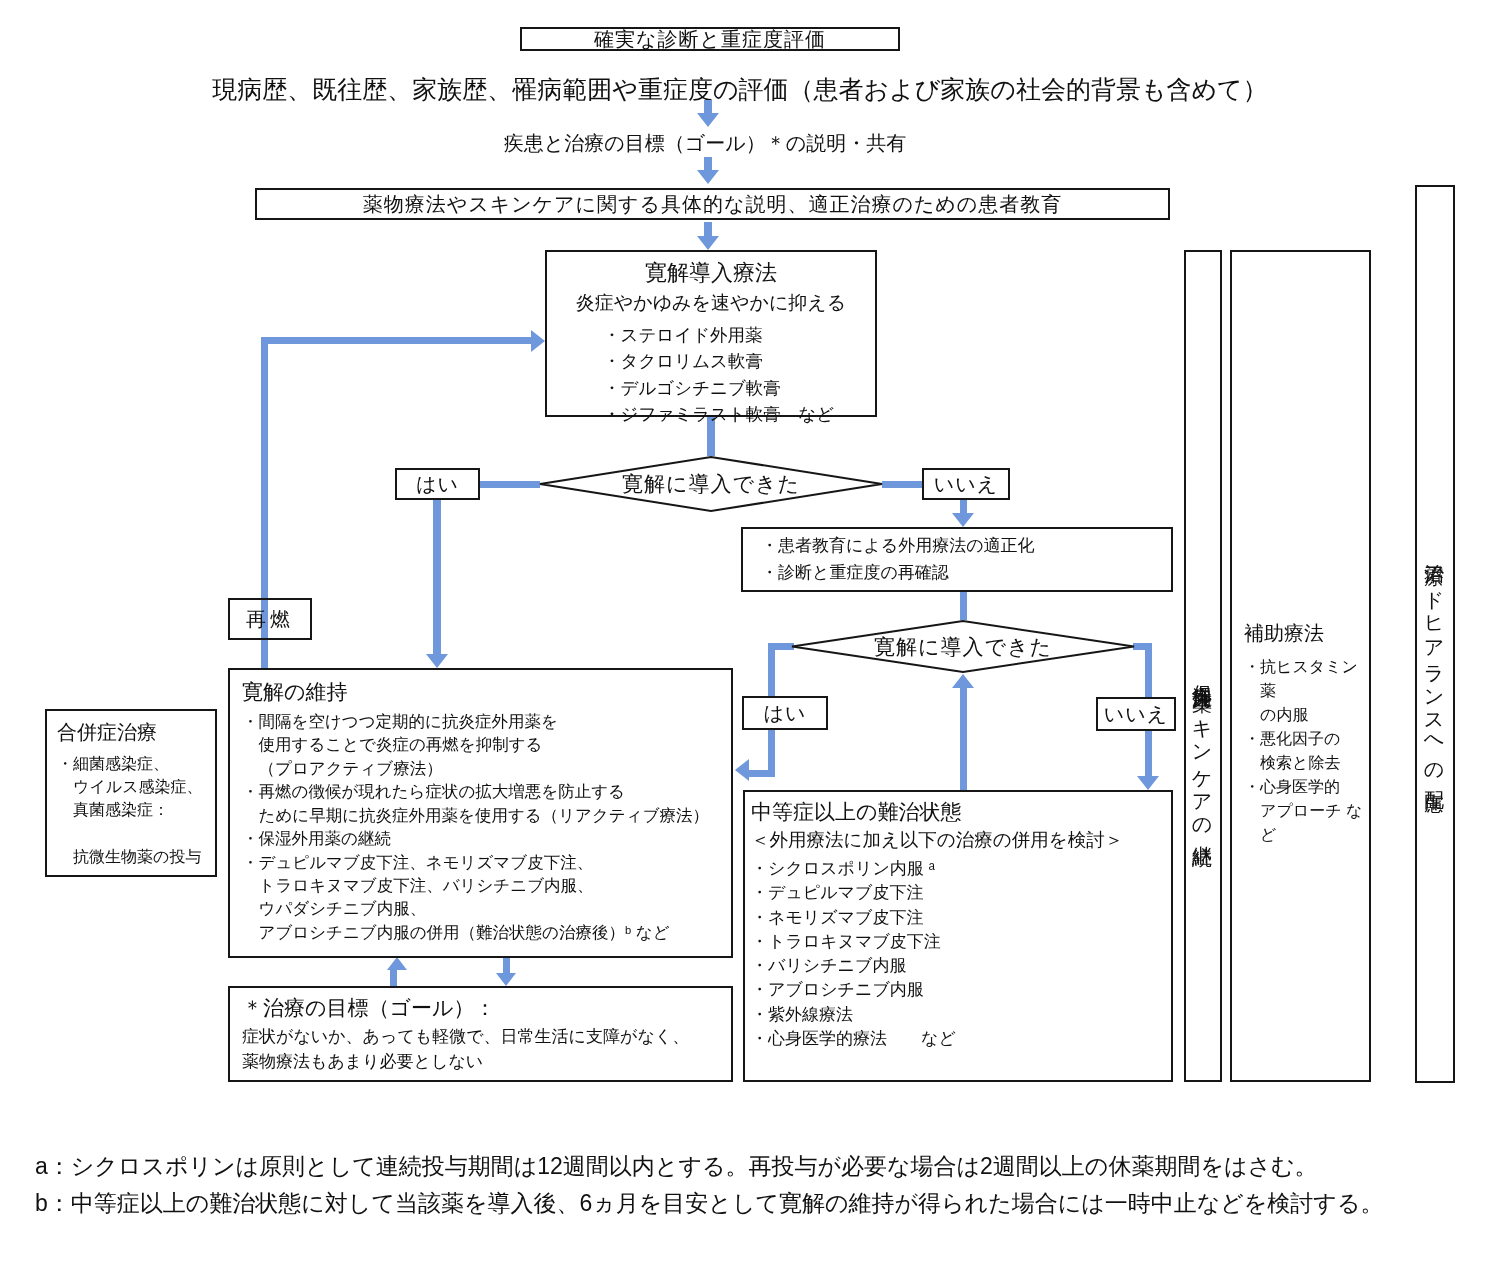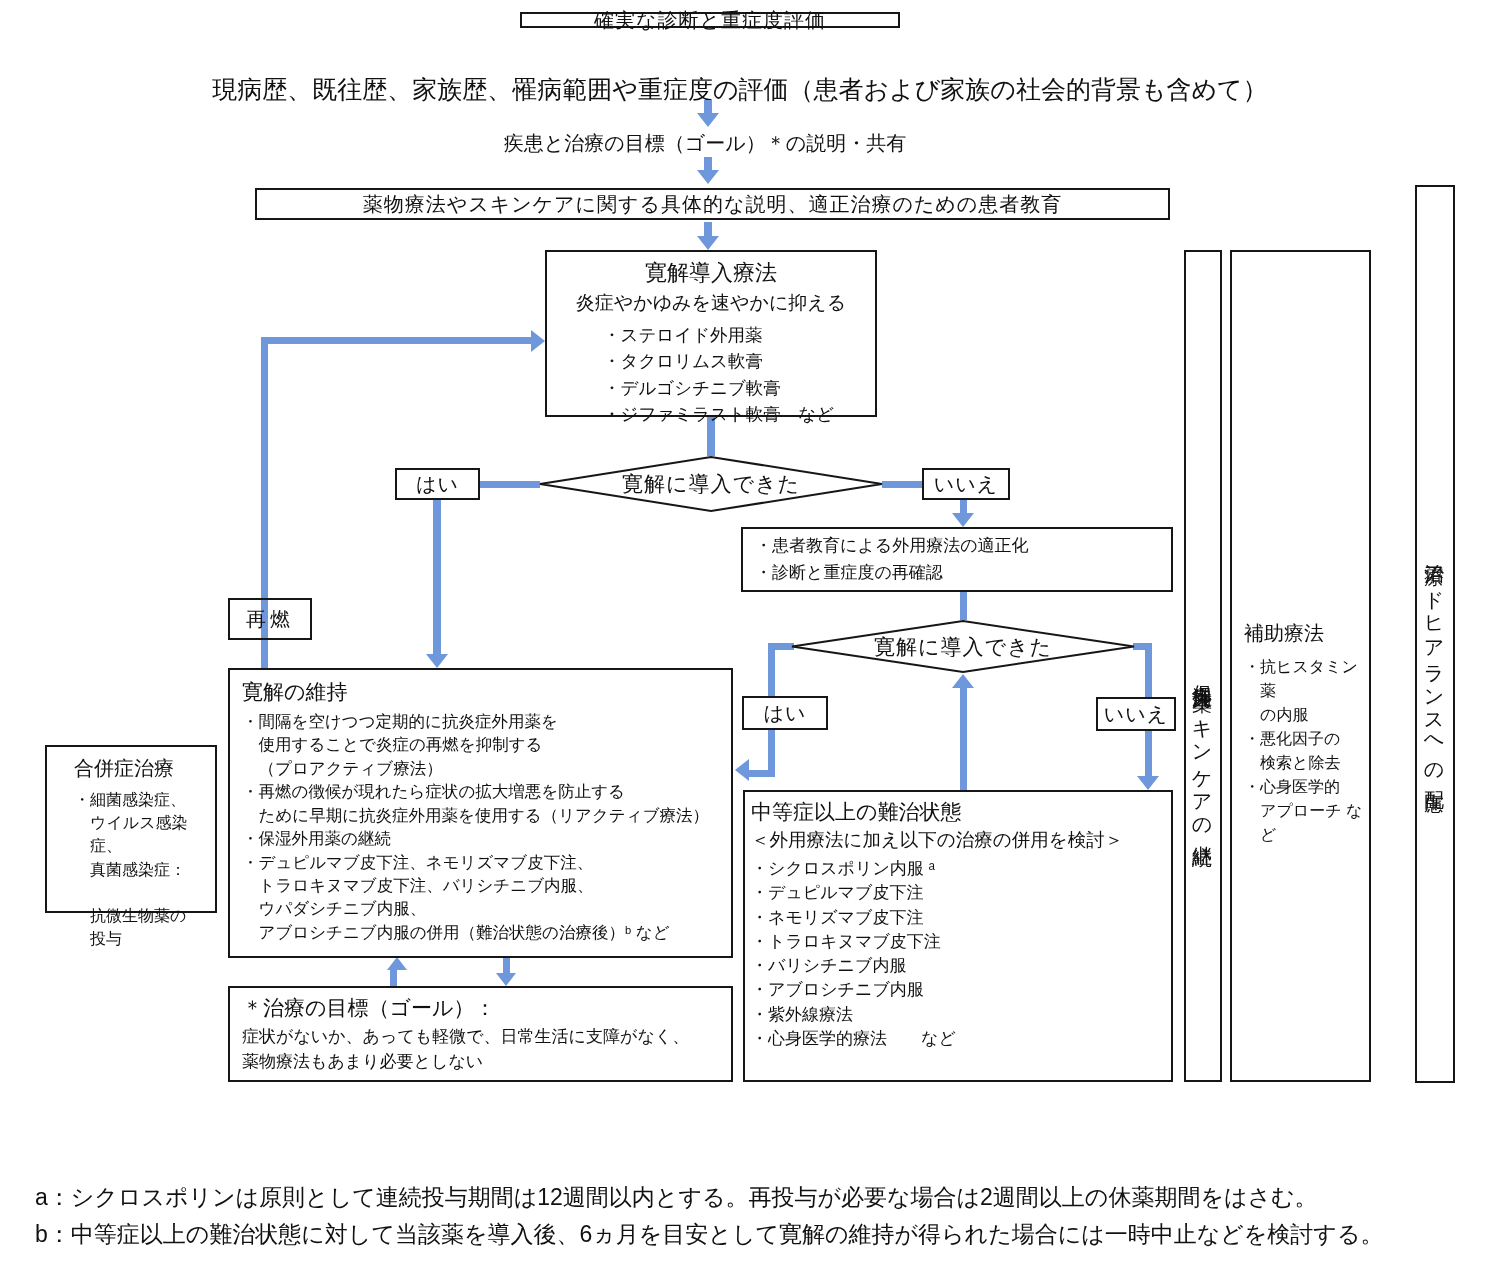--- a/index.html
+++ b/index.html
@@ -28,21 +28,21 @@
   .title{font-size:21px;}
   .pre{white-space:pre-line;}
   ul.blist{list-style:none;margin:0;padding:0;}
   ul.blist li{white-space:pre-line;padding-left:1em;text-indent:-1em;}
 
   .diamond{position:absolute;z-index:2;}
   .diamond svg{position:absolute;left:0;top:0;}
   .diamond .q{position:absolute;inset:0;display:flex;align-items:center;justify-content:center;font-size:21px;letter-spacing:1px;}
 
   
-  #t-box1{left:520px;top:12px;width:380px;height:16px;font-size:20px;letter-spacing:1px;}
+  #t-box1{left:520px;top:27px;width:380px;height:24px;font-size:20px;letter-spacing:1px;}
   #t-line1{left:0px;top:73px;width:1424px;text-align:center;position:absolute;font-size:25px;margin-left:28px;}
   #a1s{left:704px;top:100px;width:8px;height:15px;}  #a1h{left:697px;top:113px;}
   #t-line2{left:0px;top:130px;width:1410px;text-align:center;position:absolute;font-size:20px;}
   #a2s{left:704px;top:157px;width:8px;height:15px;}  #a2h{left:697px;top:170px;}
   #t-box2{left:255px;top:188px;width:915px;height:32px;font-size:20px;letter-spacing:1px;}
   #a3s{left:704px;top:222px;width:8px;height:16px;}  #a3h{left:697px;top:236px;}
 
   
   #induction{left:545px;top:250px;width:332px;height:167px;padding-top:6px;}
   #induction .title{text-align:center;font-size:22px;}
@@ -52,21 +52,21 @@
 
   
   #dia1{left:538px;top:455px;width:346px;height:58px;}
   #yes1{left:395px;top:468px;width:85px;height:32px;}
   #h-yes1{left:480px;top:481px;width:60px;height:7px;}
   #no1{left:922px;top:468px;width:88px;height:32px;}
   #h-no1{left:882px;top:481px;width:42px;height:7px;}
   #a-no1s{left:960px;top:500px;width:7px;height:14px;} #a-no1h{left:952px;top:513px;}
 
   
-  #optbox{left:741px;top:527px;width:432px;height:65px;display:flex;flex-direction:column;justify-content:center;padding-left:12px;}
+  #optbox{left:741px;top:527px;width:432px;height:65px;display:flex;flex-direction:column;justify-content:center;padding-left:18px;}
   #optbox li{font-size:17px;line-height:1.55;}
   #c-opt{left:960px;top:592px;width:7px;height:28px;}
 
   
   #dia2{left:790px;top:619px;width:346px;height:55px;}
   #pl-h1{left:768px;top:643px;width:26px;height:7px;}
   #pl-v{left:768px;top:643px;width:7px;height:134px;}
   #pl-h2{left:749px;top:770px;width:26px;height:7px;}
   #pl-head{left:735px;top:759px;}
   #yes2{left:742px;top:696px;width:86px;height:34px;}
@@ -82,21 +82,21 @@
   #loop-head{left:531px;top:330px;}
   #relapse{left:228px;top:598px;width:84px;height:42px;letter-spacing:4px;}
   #a-yes1s{left:433px;top:500px;width:8px;height:154px;} #a-yes1h{left:426px;top:654px;}
 
   
   #maint{left:228px;top:668px;width:505px;height:290px;padding:8px 12px;}
   #maint .title{margin-bottom:4px;}
   #maint ul{font-size:16.5px;line-height:1.42;}
 
   
-  #comp{left:45px;top:745px;width:172px;height:168px;padding:8px 27px;}
+  #comp{left:45px;top:709px;width:172px;height:168px;padding:8px 10px;}
   #comp .title{font-size:20px;margin-bottom:6px;}
   #comp .body{font-size:16px;line-height:1.45;padding-left:1em;text-indent:-1em;}
 
   
   #g-up-h{left:387px;top:957px;} #g-up-s{left:390px;top:968px;width:7px;height:18px;}
   #g-dn-s{left:503px;top:958px;width:7px;height:16px;} #g-dn-h{left:496px;top:973px;}
   #goal{left:228px;top:986px;width:505px;height:96px;padding:6px 12px;}
   #goal .title{font-size:21px;margin-bottom:3px;}
   #goal .body{font-size:17px;line-height:1.45;}
 
@@ -109,21 +109,21 @@
   
   .vcol{position:absolute;background:#fff;border:2px solid var(--bk);box-sizing:border-box;display:flex;justify-content:center;z-index:2;
         writing-mode:vertical-rl;font-size:20px;letter-spacing:2px;}
   #mois{left:1184px;top:250px;width:38px;height:832px;padding-top:170px;align-items:center;}
   #adher{left:1415px;top:185px;width:40px;height:898px;padding-top:60px;align-items:center;}
   #adjunct{left:1230px;top:250px;width:141px;height:832px;padding:368px 0 0 12px;}
   #adjunct .title{font-size:20px;margin-bottom:8px;}
   #adjunct ul{font-size:16px;line-height:1.5;}
 
   
-  #fn{position:absolute;left:35px;top:1148px;width:1445px;font-size:23px;line-height:1.6;margin-top:31px;}
+  #fn{position:absolute;left:35px;top:1148px;width:1445px;font-size:23px;line-height:1.6;}
 </style>
 </head>
 <body>
 
 <div class="canvas">
 
   <div class="node ctr" id="t-box1">確実な診断と重症度評価</div>
   <div id="t-line1">現病歴、既往歴、家族歴、罹病範囲や重症度の評価（患者および家族の社会的背景も含めて）</div>
   <div class="ln" id="a1s"></div>
   <div class="ah down" id="a1h"></div>

